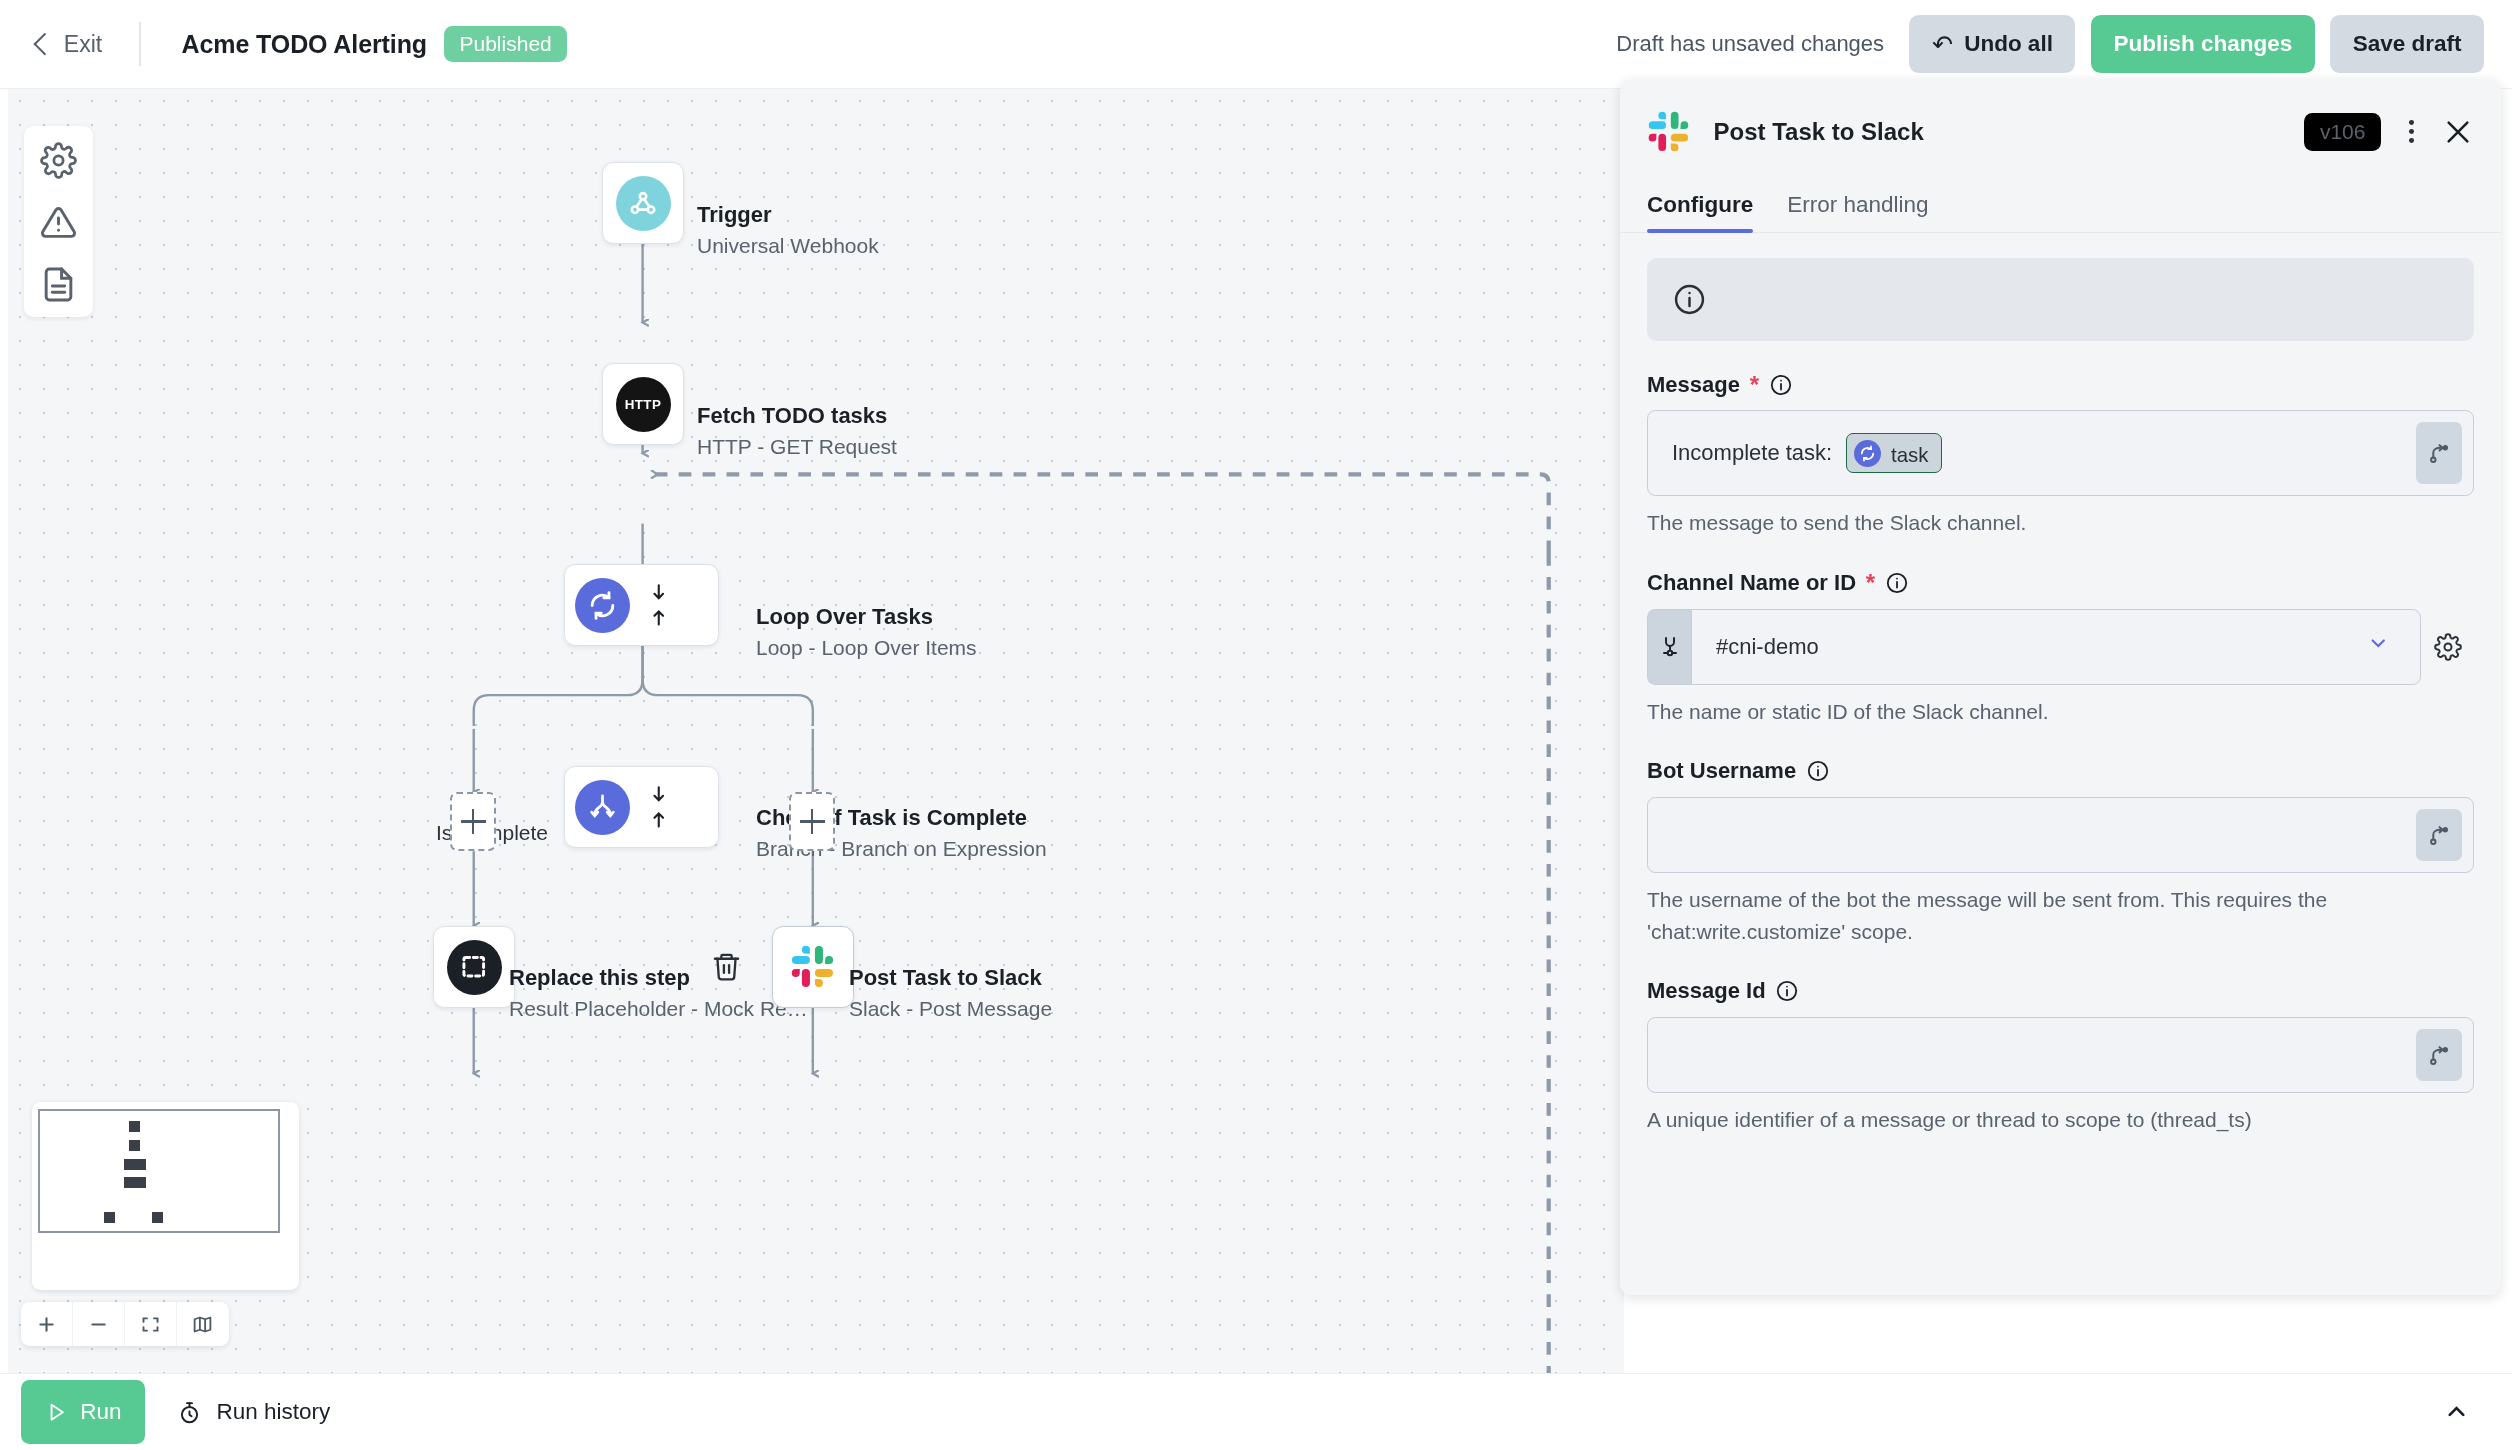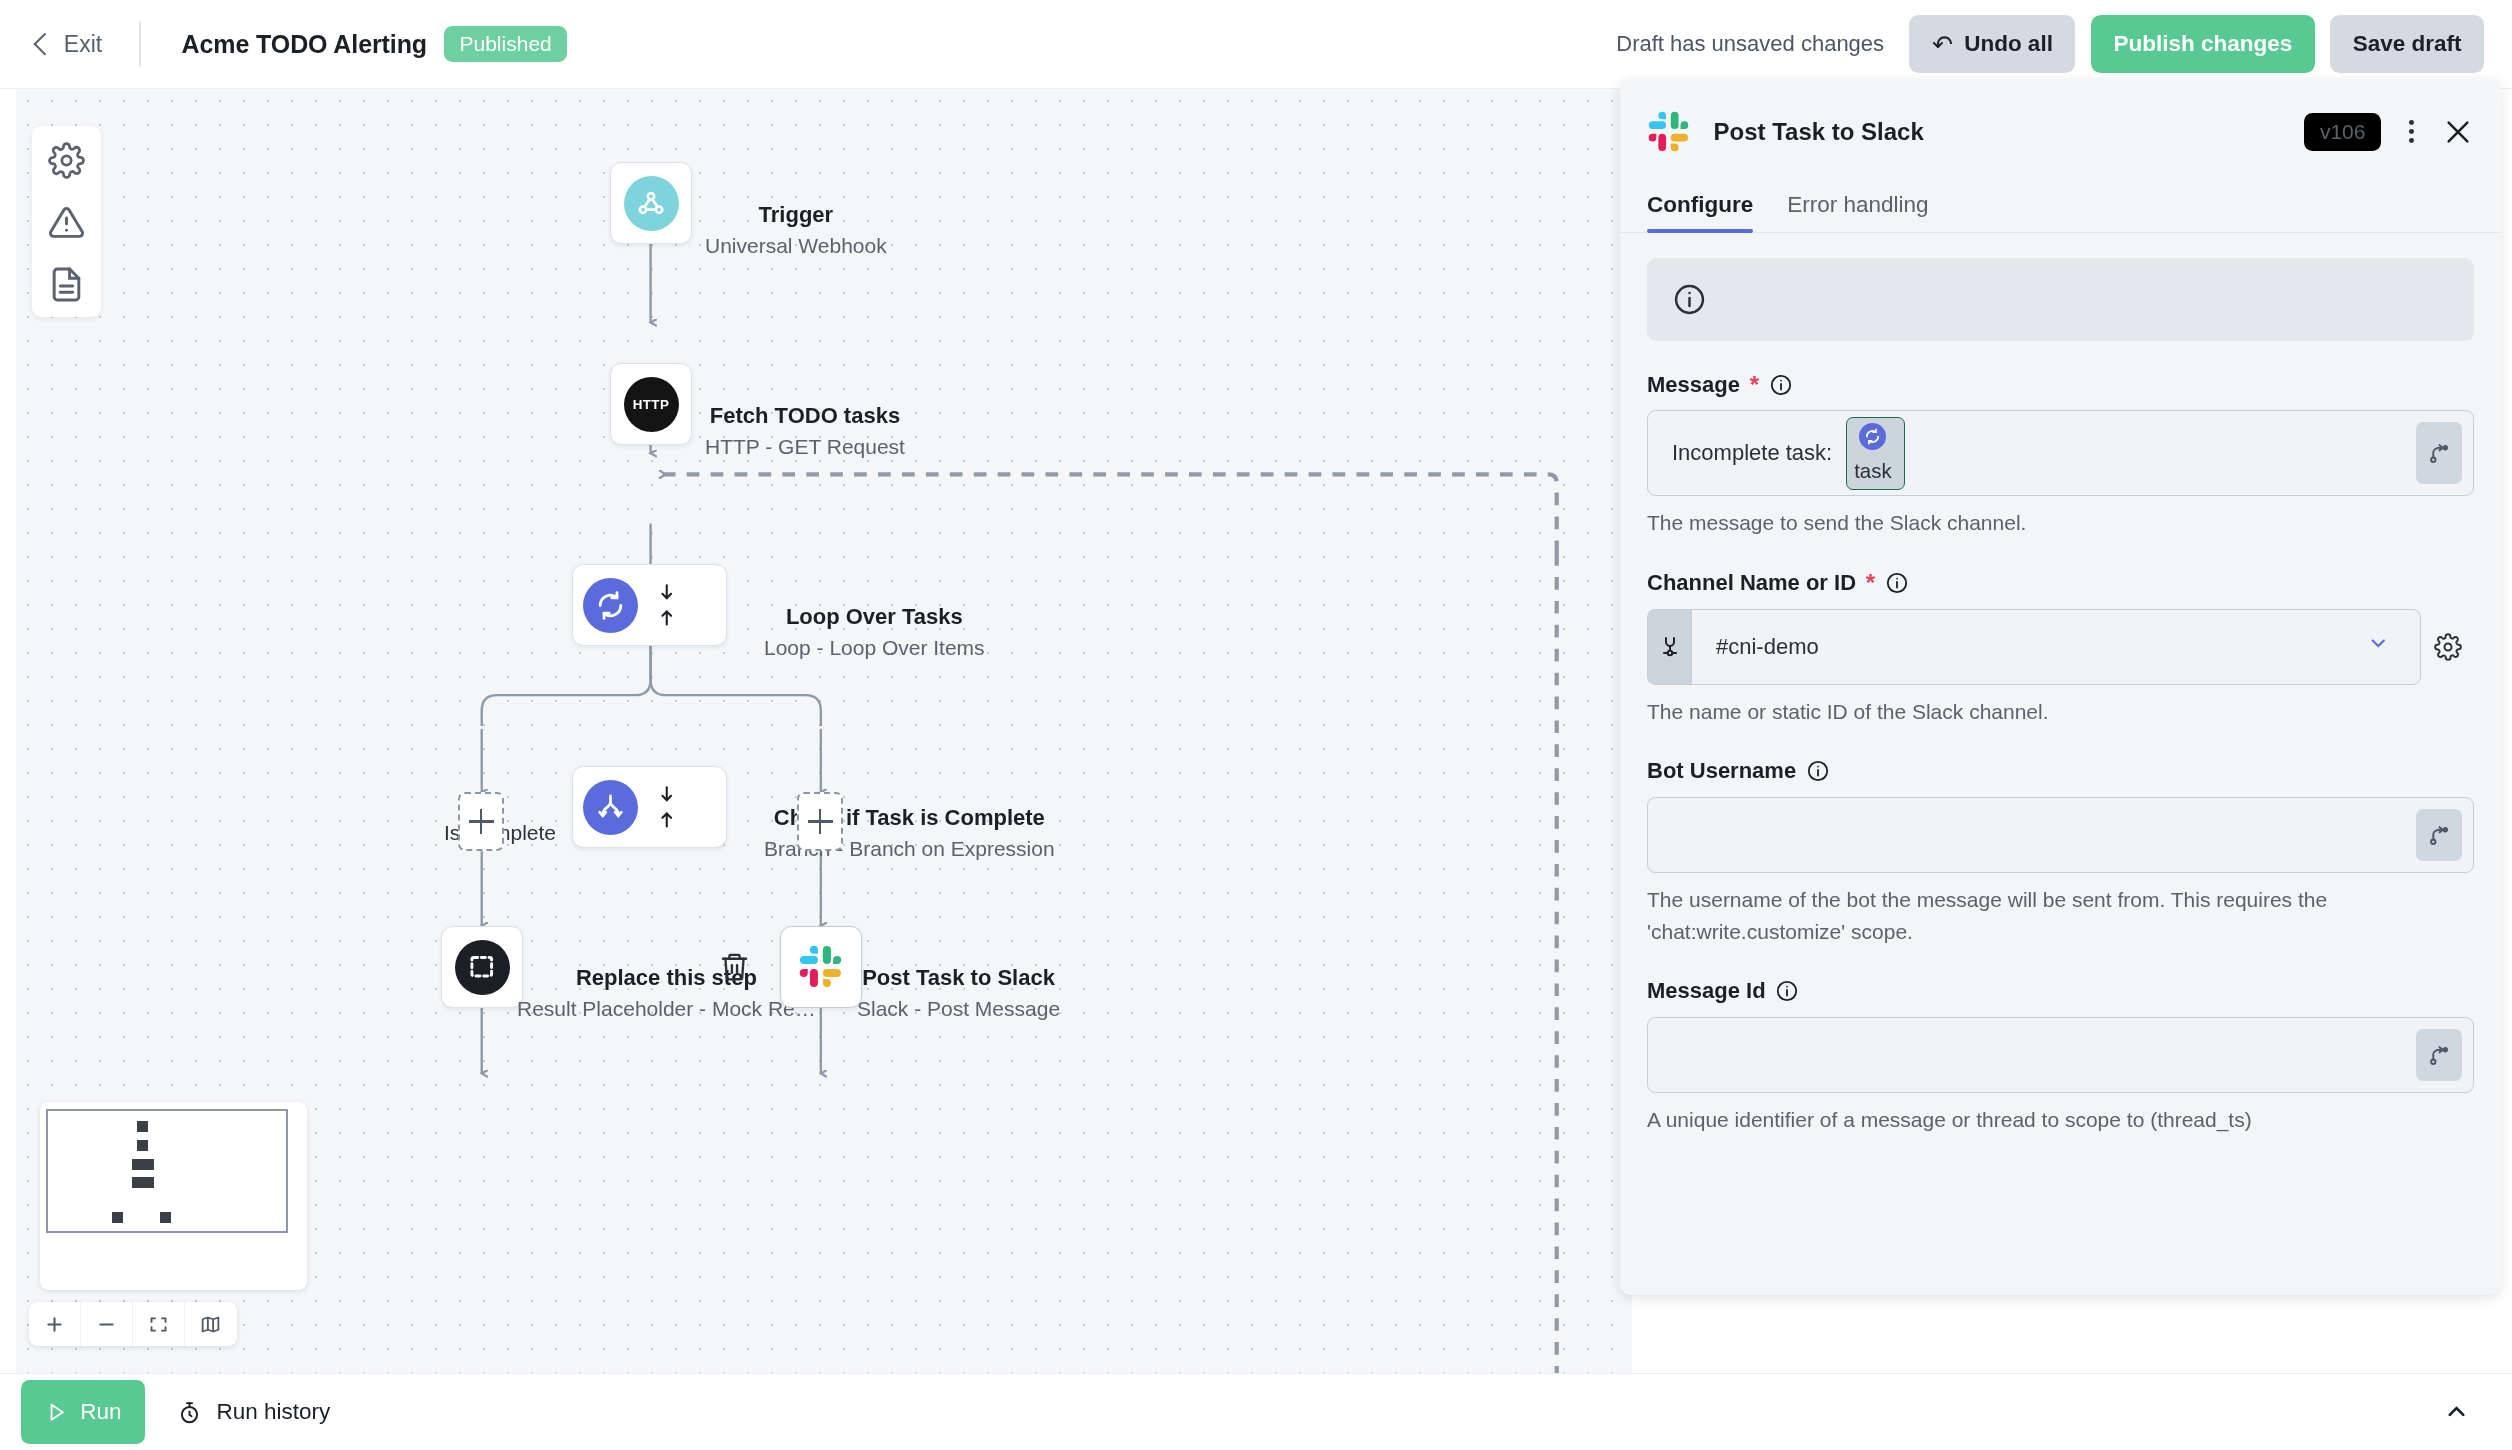--- a/index.html
+++ b/index.html
@@ -34,26 +34,25 @@
     border: none; border-radius: 9.8px; font-size: 22.5px; font-weight: bold;
     padding: 0 22.5px; height: 58px; display: flex; align-items: center; gap: 11.3px;
     cursor: pointer; font-family: "Liberation Sans", sans-serif;
   }
   .btn-grey { background: #d4dae1; color: #1b1f26; }
   .btn-green { background: #57c992; color: #ffffff; }
   .undo-glyph { font-size: 25px; font-weight: normal; display:inline-block; transform: scaleX(-1); }
 
   
   .canvas {
-    position: absolute; top: 89px; left: 16px; width: 1616px; height: 1284px;
+    position: absolute; top: 89px; left: 8px; width: 1616px; height: 1284px;
     background-color: #f4f6f8;
     background-image: radial-gradient(#c3ccd6 1.1px, transparent 1.2px);
     background-size: 24px 24px;
     overflow: hidden;
-    text-align: center;
   }
   .canvas svg.wires { position: absolute; inset: 0; width: 100%; height: 100%; }
 
   
   .rail {
     position: absolute; left: 15.5px; top: 37px; width: 69px; height: 191px;
     background: #ffffff; border-radius: 9.8px; box-shadow: 0 1.4px 4.9px rgba(20,30,50,.08);
     display: flex; flex-direction: column; align-items: center; padding-top: 15.5px; gap: 25px;
   }
   .rail .ricon { width: 37px; height: 37px; cursor: pointer; }
@@ -135,22 +134,22 @@
     margin-top: 12.7px; background: #f1f3f6; border: 1.4px solid #c6cdd6;
     border-radius: 8.4px; display: flex; align-items: stretch; min-height: 76px; position: relative;
   }
   .input-wrap.tall { min-height: 86px; }
   .input-text { flex: 1; display: flex; align-items: center; padding: 0 24px; font-size: 22px; color: #2b3038; gap: 14px; }
   .expr-btn {
     width: 46px; margin: 11.3px 11.3px 11.3px 0; background: #cfd8e0; border-radius: 7px;
     display: flex; align-items: center; justify-content: center; cursor: pointer;
   }
   .chip-token {
-    display: inline-flex; align-items: center; gap: 9.8px; background: #ccd4dc;
-    border: 1.4px solid #1d6b45; border-radius: 7px; padding: 5.6px 12.7px 5.6px 7px; font-size: 20.4px; color: #2b3038; flex-direction: column;
+    display: inline-flex; align-items: flex-end; gap: 9.8px; background: #ccd4dc;
+    border: 1.4px solid #1d6b45; border-radius: 7px; padding: 5.6px 12.7px 5.6px 7px; font-size: 20.4px; color: #2b3038;
   }
   .chip-ico { width: 27px; height: 27px; border-radius: 50%; background: #5a6bdc; display:flex;align-items:center;justify-content:center; }
 
   .select-wrap { margin-top: 12.7px; display: flex; align-items: stretch; min-height: 76px; }
   .sel-prefix {
     width: 44px; background: #ccd5de; border: 1.4px solid #c6cdd6; border-right: none;
     border-radius: 8.4px 0 0 8.4px; display:flex; align-items:center; justify-content:center;
   }
   .sel-main {
     flex: 1; background: #f1f3f6; border: 1.4px solid #c6cdd6; border-radius: 0 8.4px 8.4px 0;

